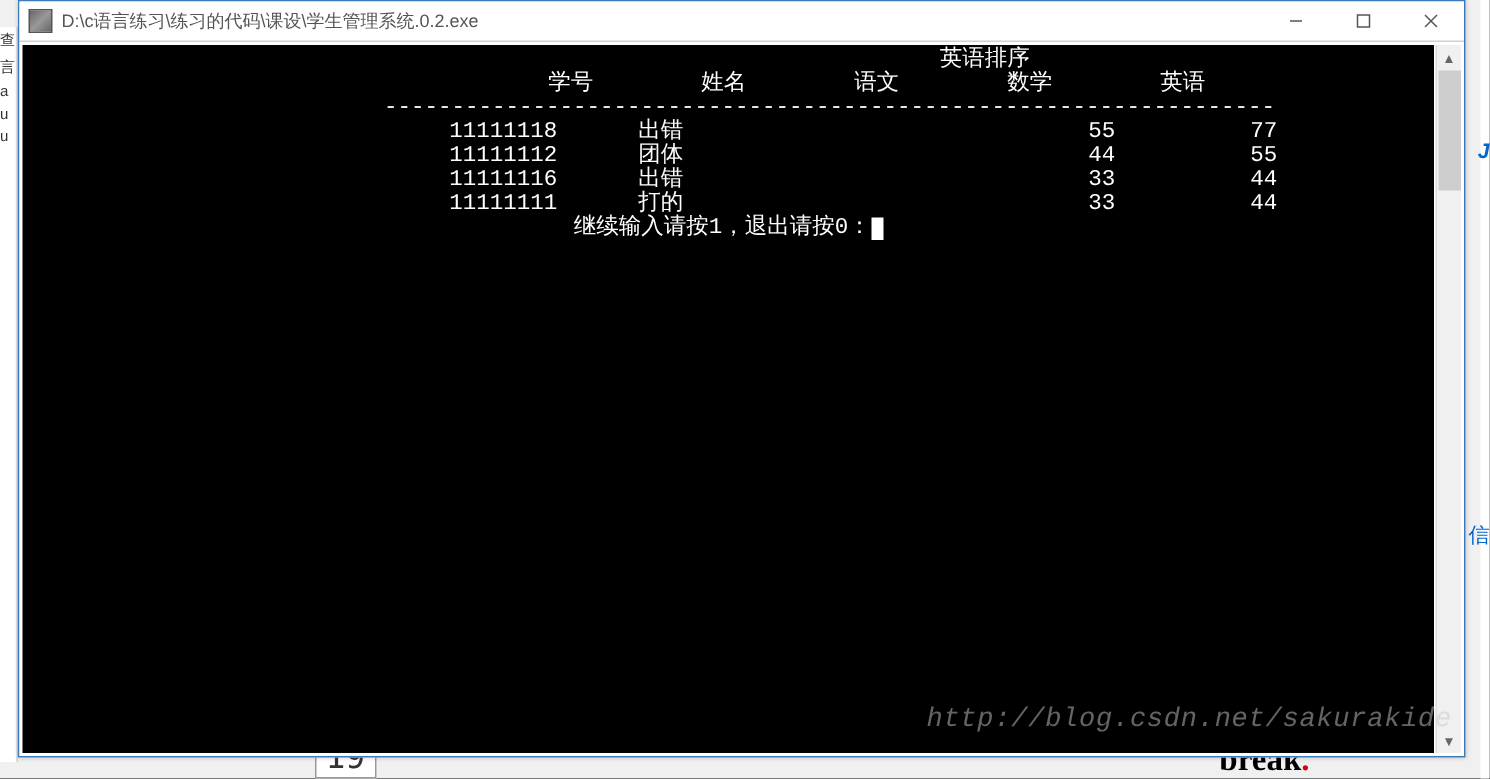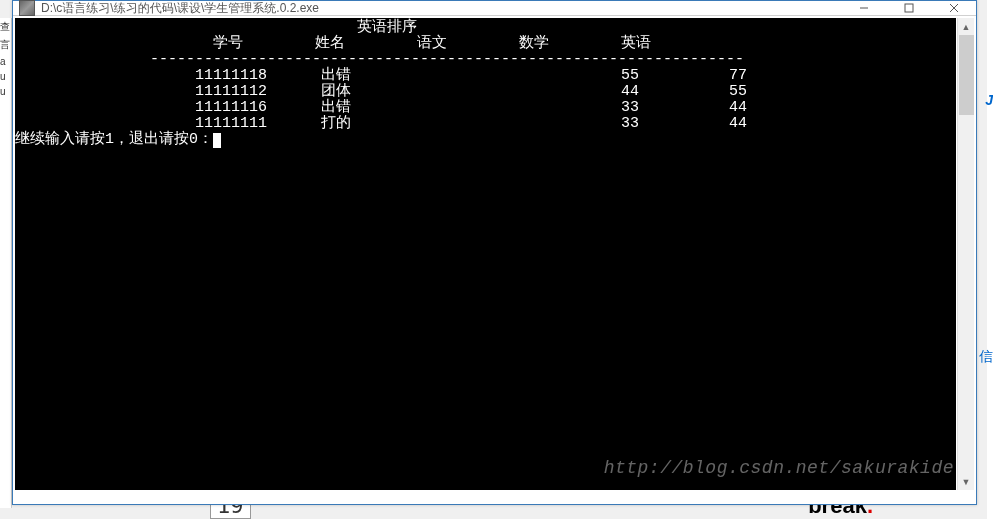--- a/index.html
+++ b/index.html
@@ -33,21 +33,21 @@
       position: absolute;
       left: 12px;
       top: 0;
       width: 965px;
       height: 505px;
       background: #fff;
       border: 1px solid #3a7ab8;
       box-shadow: 0 0 3px rgba(0,0,0,0.2);
     }
     .titlebar {
-      height: 15px;
+      height: 27px;
       background: #fff;
       display: flex;
       align-items: center;
       border-bottom: 1px solid #d0d0d0;
     }
     .titlebar-icon {
       width: 16px;
       height: 16px;
       margin: 0 6px;
       background: linear-gradient(135deg, #666 0%, #999 50%, #666 100%);
@@ -71,20 +71,21 @@
       justify-content: center;
       color: #555;
       font-size: 11px;
       cursor: pointer;
     }
     .console-wrapper {
       position: relative;
       height: calc(100% - 27px);
       background: #fff;
       padding: 2px;
+      text-align: center;
     }
     .console {
       width: calc(100% - 18px);
       height: 100%;
       background: #000;
       color: #fff;
       font-family: "NSimSun", "SimSun", "Courier New", monospace;
       font-size: 15px;
       line-height: 16px;
       white-space: pre;
@@ -116,21 +117,21 @@
       position: absolute;
       top: 17px;
       left: 1px;
       width: 15px;
       height: 80px;
       background: #cdcdcd;
       cursor: pointer;
     }
     .watermark {
       position: absolute;
-      right: 22px;
+      right: 8px;
       bottom: 14px;
       font-family: "Courier New", monospace;
       font-size: 18px;
       font-style: italic;
       color: rgba(200,200,200,0.5);
       letter-spacing: 0.5px;
       pointer-events: none;
     }
     .bottom-frag {
       position: absolute;
@@ -145,21 +146,21 @@
     }
     .bottom-frag .box {
       border: 1px solid #999;
       padding: 0 6px;
       background: #fff;
     }
     .bottom-break {
       position: absolute;
       right: 120px;
       bottom: 0;
-      font-family: Liberation Sans, sans-serif;
+      font-family: Liberation Serif, serif;
       font-size: 22px;
       font-weight: bold;
       color: #000;
     }
     .bottom-break .dot {
       color: #d00;
     }
     .right-edge {
       position: absolute;
       right: 0;

